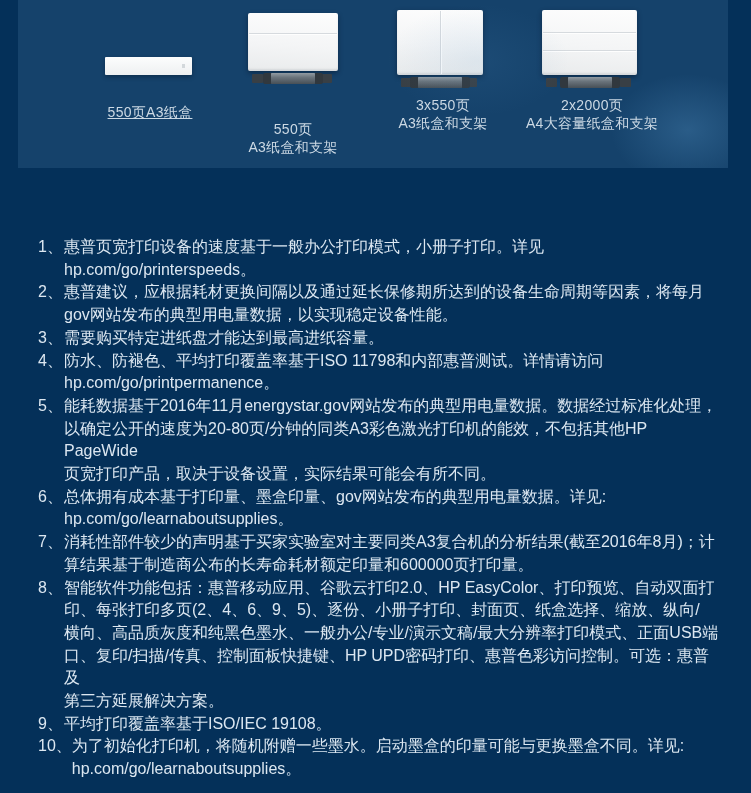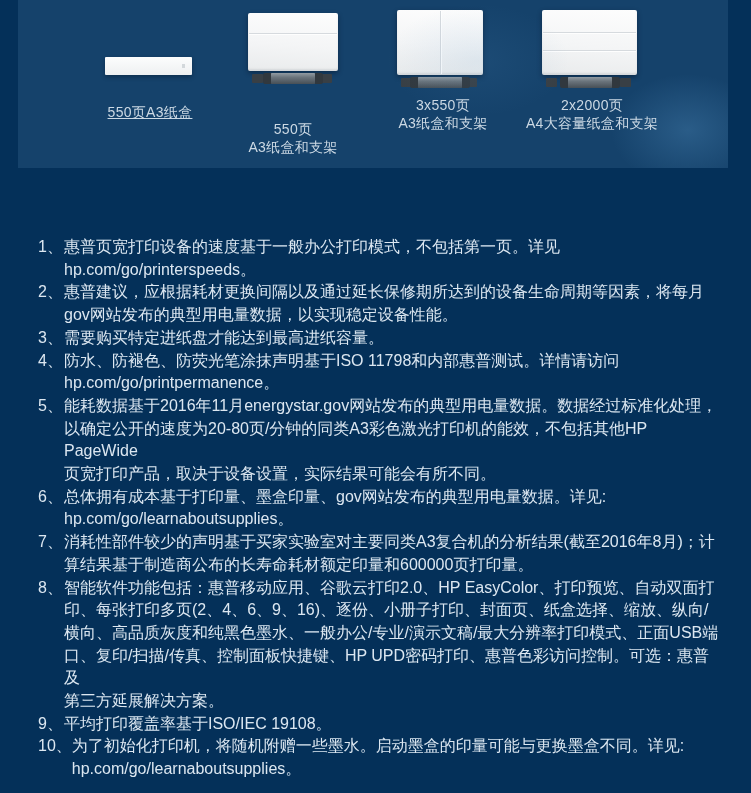--- a/index.html
+++ b/index.html
@@ -127,38 +127,38 @@
     </div>
   </div>
   <div class="product-label" style="left:574px; top:97px;">2x2000页
 A4大容量纸盒和支架</div>
 
 </div>
 
 <div class="footnotes">
   <div class="footnote-row">
     <span class="footnote-num">1、</span>
-    <div class="footnote-body">惠普页宽打印设备的速度基于一般办公打印模式，不包括第一页。详见
+    <div class="footnote-body">惠普页宽打印设备的速度基于一般办公打印模式，小册子打印。详见
 hp.com/go/printerspeeds。</div>
   </div>
 
   <div class="footnote-row">
     <span class="footnote-num">2、</span>
     <div class="footnote-body">惠普建议，应根据耗材更换间隔以及通过延长保修期所达到的设备生命周期等因素，将每月
 gov网站发布的典型用电量数据，以实现稳定设备性能。</div>
   </div>
 
   <div class="footnote-row">
     <span class="footnote-num">3、</span>
     <div class="footnote-body">需要购买特定进纸盘才能达到最高进纸容量。</div>
   </div>
 
   <div class="footnote-row">
     <span class="footnote-num">4、</span>
-    <div class="footnote-body">防水、防褪色、防荧光笔涂抹声明基于ISO 11798和内部惠普测试。详情请访问
+    <div class="footnote-body">防水、防褪色、平均打印覆盖率基于ISO 11798和内部惠普测试。详情请访问
 hp.com/go/printpermanence。</div>
   </div>
 
   <div class="footnote-row">
     <span class="footnote-num">5、</span>
     <div class="footnote-body">能耗数据基于2016年11月energystar.gov网站发布的典型用电量数据。数据经过标准化处理，
 以确定公开的速度为20-80页/分钟的同类A3彩色激光打印机的能效，不包括其他HP PageWide
 页宽打印产品，取决于设备设置，实际结果可能会有所不同。</div>
   </div>
 
@@ -170,21 +170,21 @@
 
   <div class="footnote-row">
     <span class="footnote-num">7、</span>
     <div class="footnote-body">消耗性部件较少的声明基于买家实验室对主要同类A3复合机的分析结果(截至2016年8月)；计
 算结果基于制造商公布的长寿命耗材额定印量和600000页打印量。</div>
   </div>
 
   <div class="footnote-row">
     <span class="footnote-num">8、</span>
     <div class="footnote-body">智能软件功能包括：惠普移动应用、谷歌云打印2.0、HP EasyColor、打印预览、自动双面打
-印、每张打印多页(2、4、6、9、16)、逐份、小册子打印、封面页、纸盒选择、缩放、纵向/
+印、每张打印多页(2、4、6、9、5)、逐份、小册子打印、封面页、纸盒选择、缩放、纵向/
 横向、高品质灰度和纯黑色墨水、一般办公/专业/演示文稿/最大分辨率打印模式、正面USB端
 口、复印/扫描/传真、控制面板快捷键、HP UPD密码打印、惠普色彩访问控制。可选：惠普及
 第三方延展解决方案。</div>
   </div>
 
   <div class="footnote-row">
     <span class="footnote-num">9、</span>
     <div class="footnote-body">平均打印覆盖率基于ISO/IEC 19108。</div>
   </div>
 

